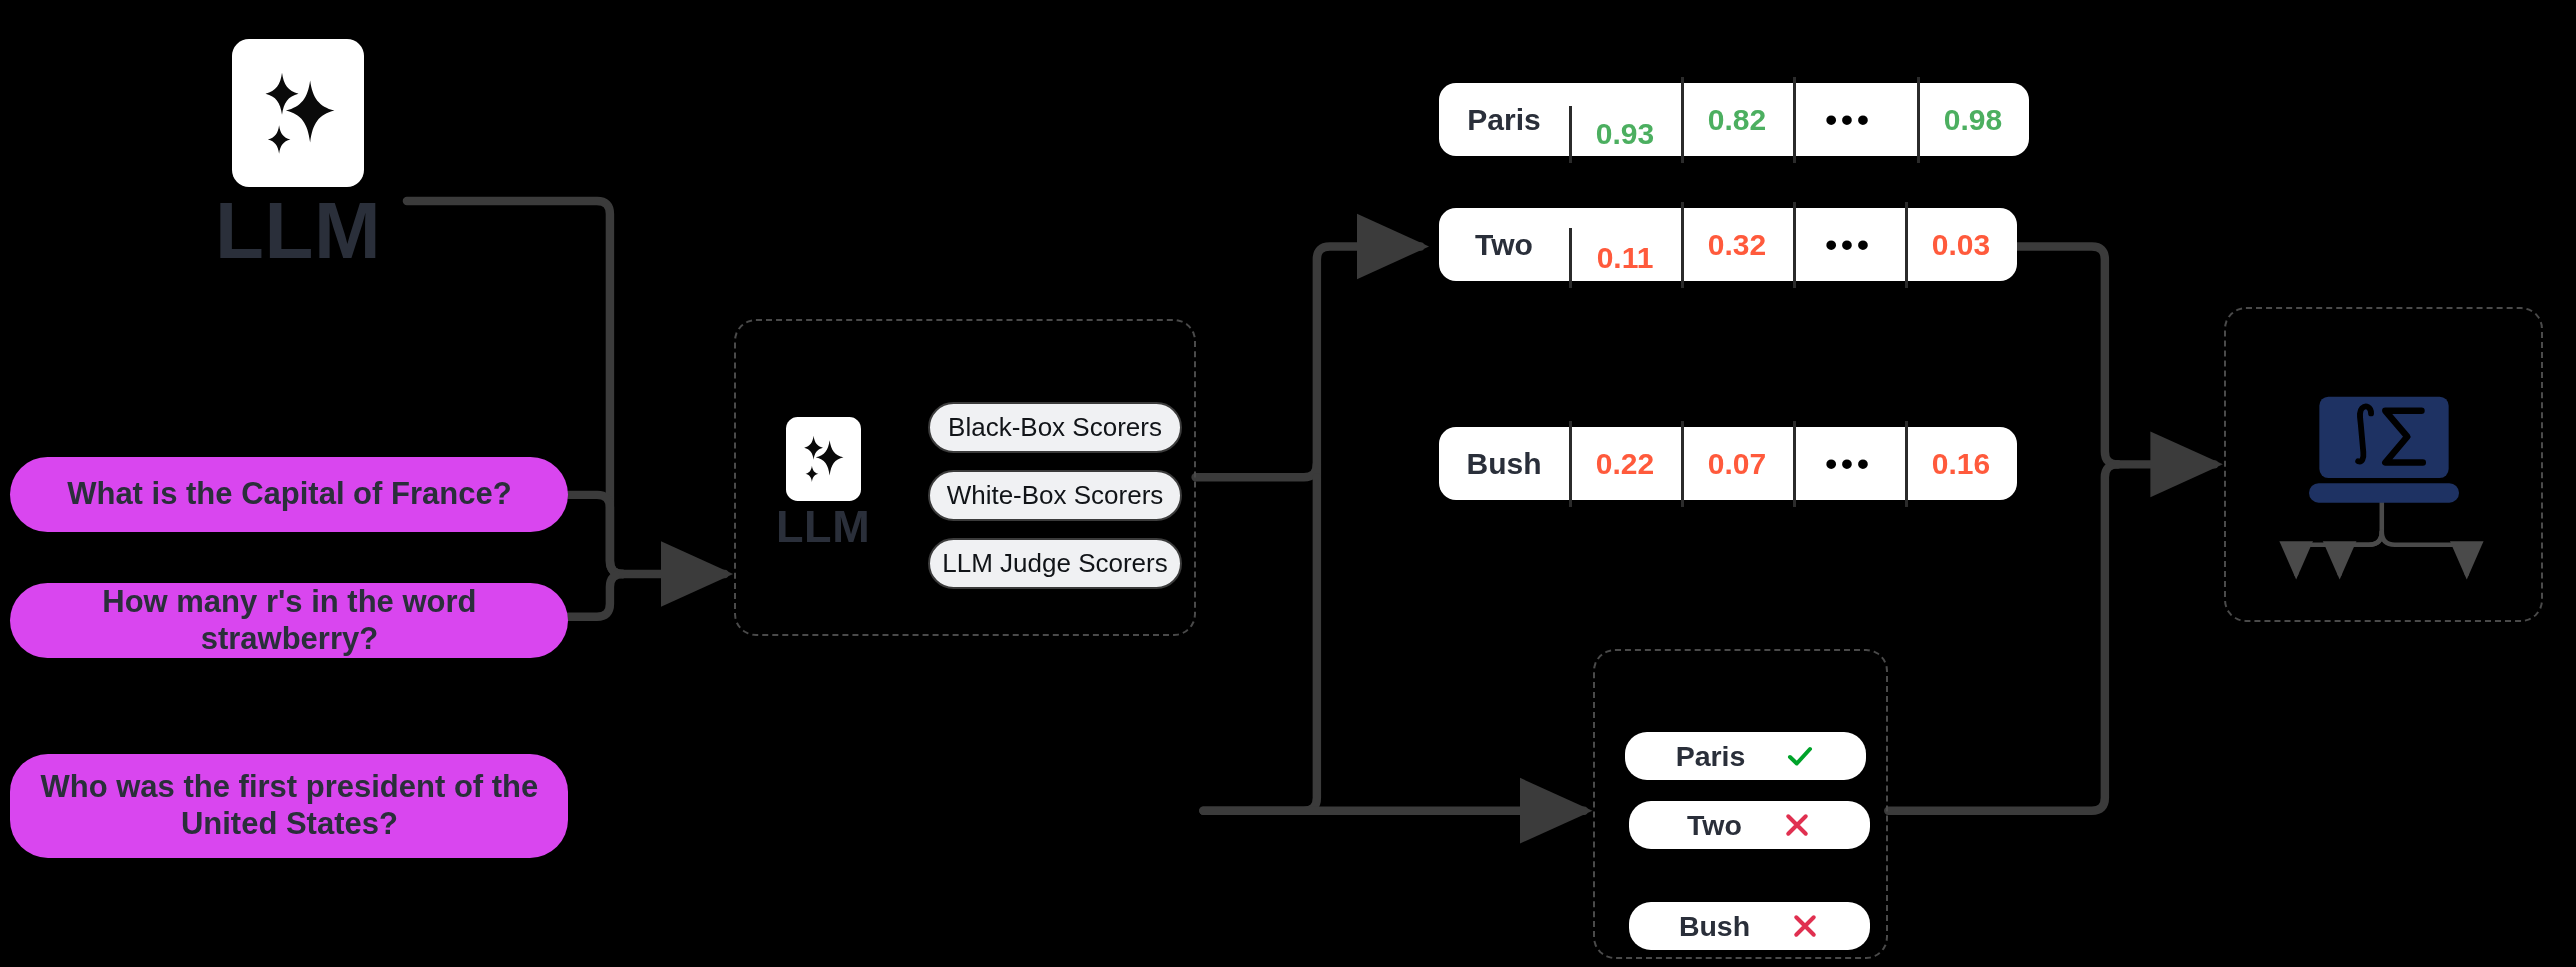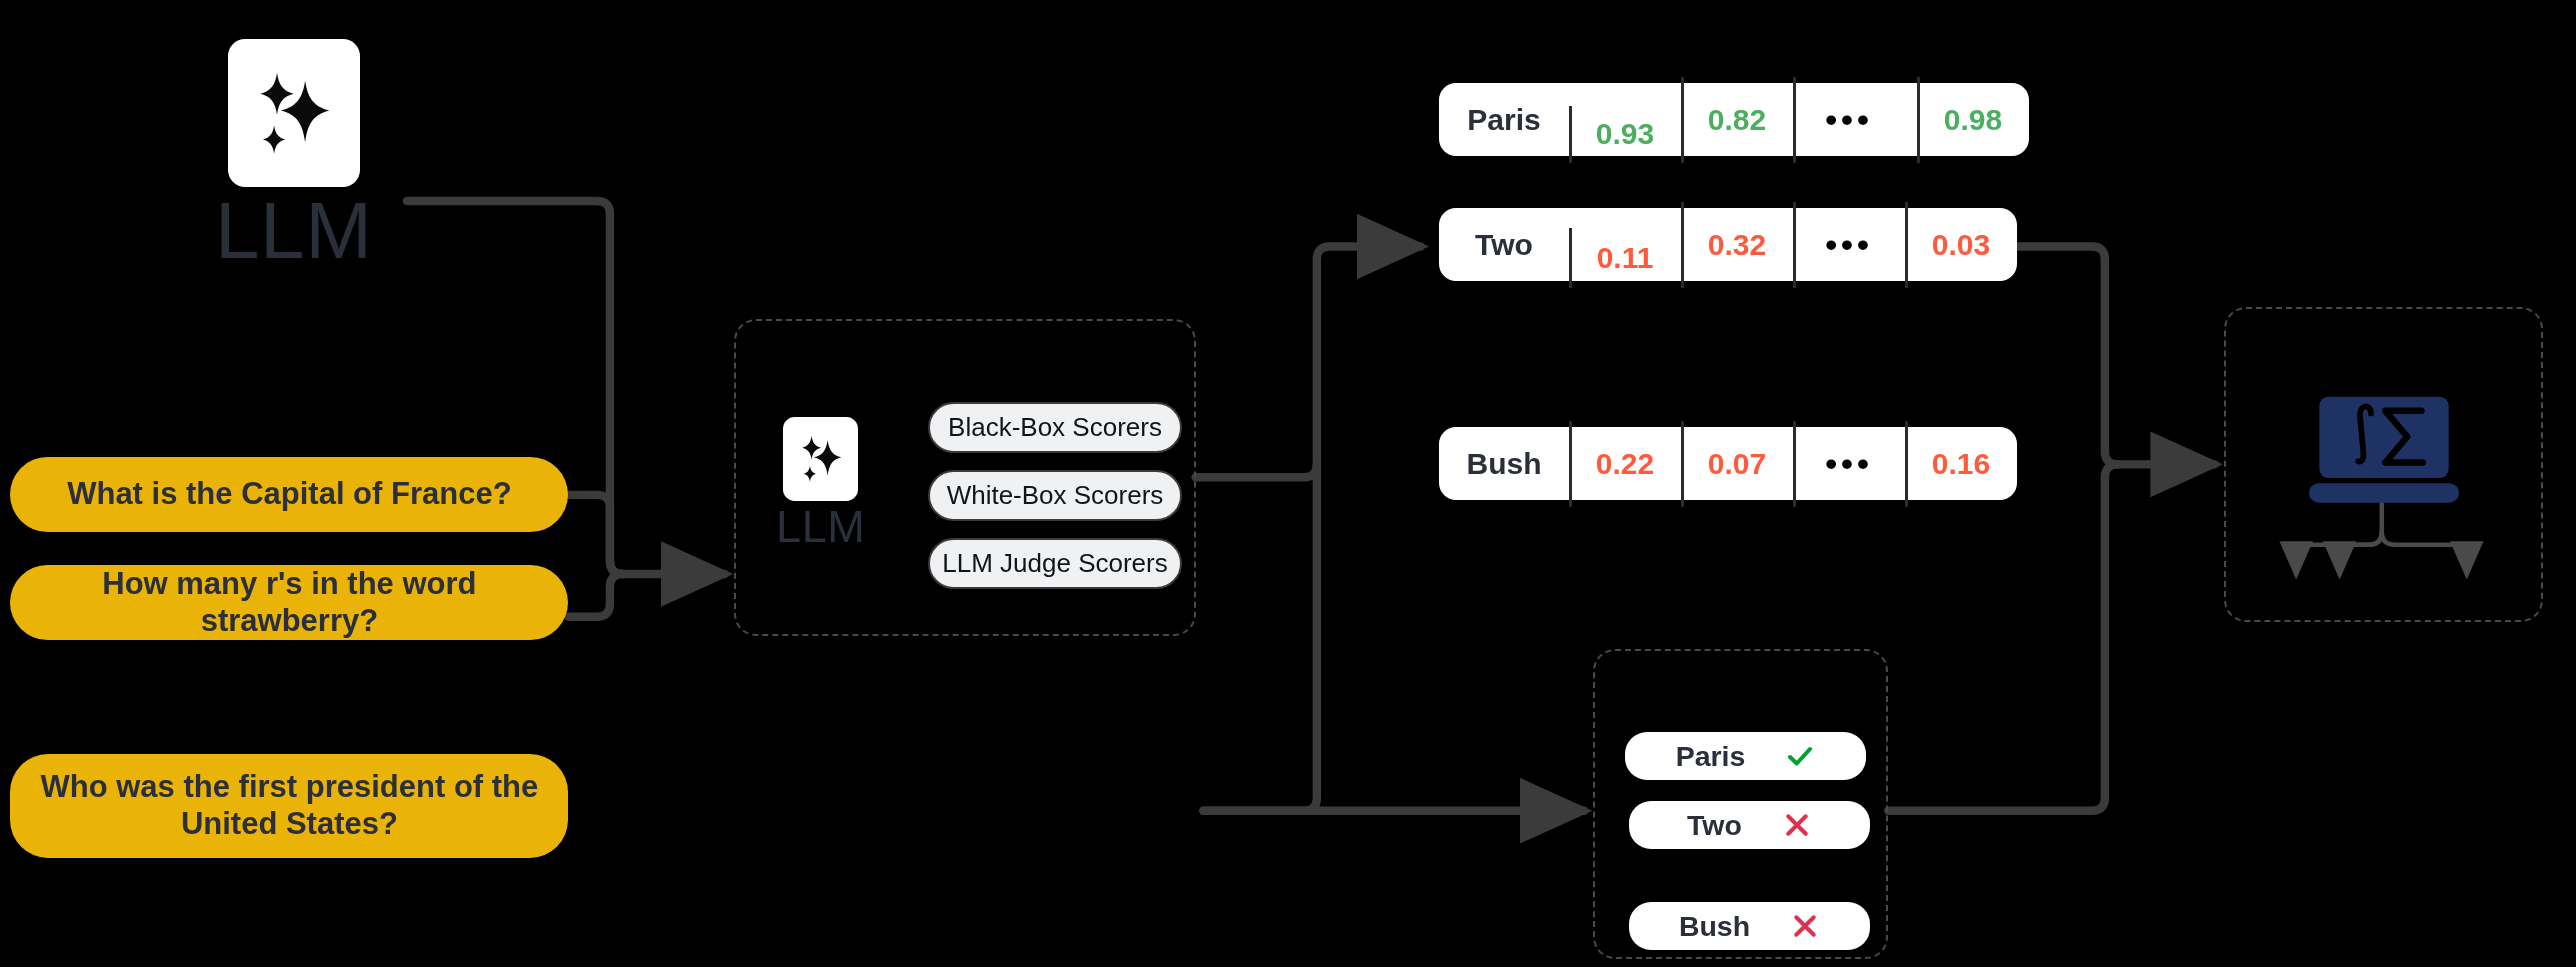--- a/index.html
+++ b/index.html
@@ -40,52 +40,52 @@
   .llm-mark { display: flex; flex-direction: column; align-items: center; }
   .llm-tile {
     background: #ffffff;
     border-radius: 14.3px;
     display: flex;
     align-items: center;
     justify-content: center;
   }
   .llm-word {
     color: #2a2f3a;
-    font-weight: normal;
+    font-weight: bold;
     letter-spacing: 0.6px;
     line-height: 1;
   }
 
   
   #llm-main { left: 215px; top: 39px; }
   #llm-main .llm-tile { width: 132px; height: 148px; border-radius: 17px; }
   #llm-main .llm-word { font-size: 80px; margin-top: 3.9px; }
 
   
   #llm-small { left: 773px; top: 415px; }
   #llm-small .llm-tile { width: 75px; height: 84px; border-radius: 11.7px; }
   #llm-small .llm-word { font-size: 45px; margin-top: 2.6px; }
 
   
   .qbubble {
-    background: #eab308;
+    background: #d946ef;
     color: #2a2f3a;
     border-radius: 38px;
     font-size: 31px;
     font-weight: bold;
     display: flex;
     align-items: center;
     justify-content: center;
     text-align: center;
     box-sizing: border-box;
     padding: 0 26px;
     line-height: 1.18;
   }
   #q1 { left: 10.4px; top: 457px; width: 558px; height: 75px; }
-  #q2 { left: 10.4px; top: 565px; width: 558px; height: 75px; }
+  #q2 { left: 10.4px; top: 583px; width: 558px; height: 75px; }
   #q3 { left: 10.4px; top: 754px; width: 558px; height: 104px; }
 
   
   .dashed-panel {
     border: 2.6px dashed #4a4a4a;
     border-radius: 22px;
     box-sizing: border-box;
   }
   #scorer-panel { left: 734px; top: 319px; width: 462px; height: 317px; }
   #verdict-panel { left: 1593px; top: 649px; width: 295px; height: 310px; }

